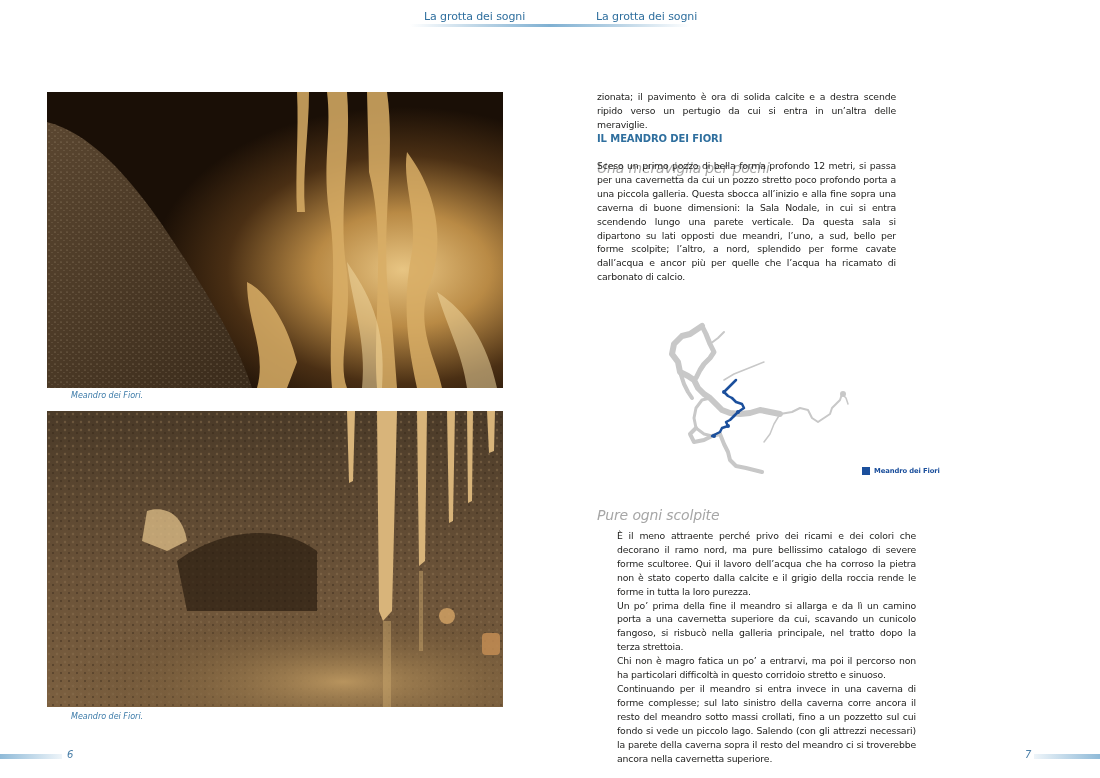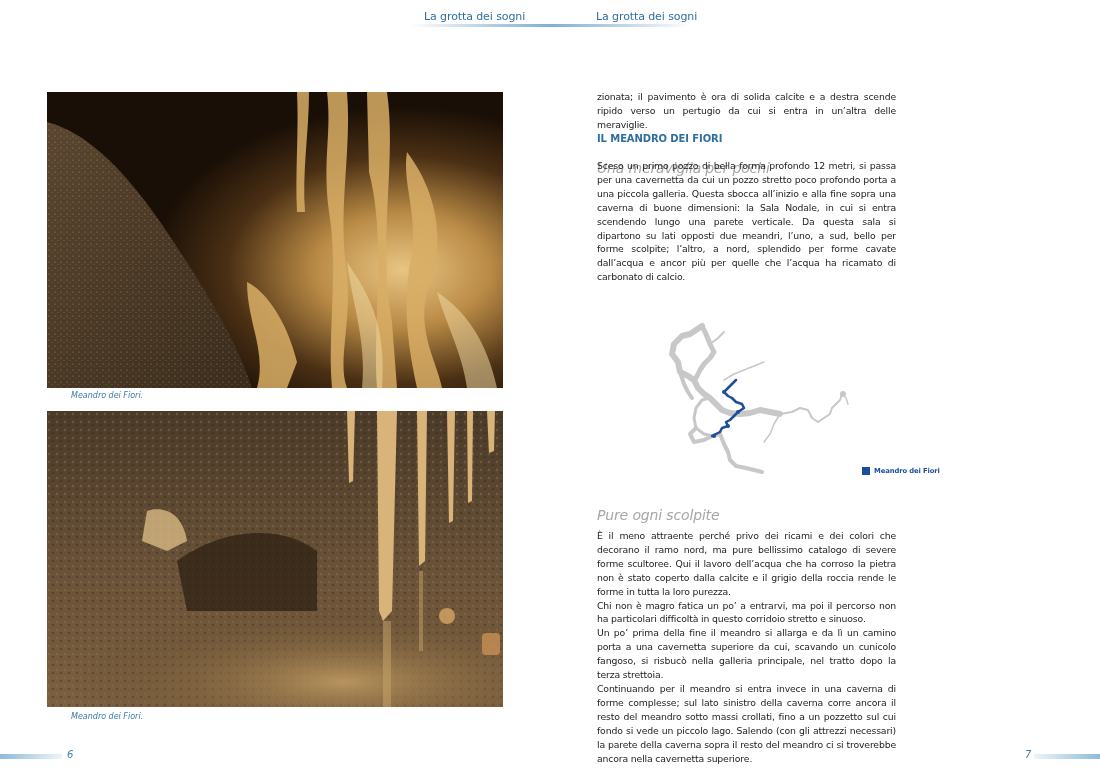--- a/index.html
+++ b/index.html
@@ -22,21 +22,21 @@
     .caption.c2 { top:712px; }
 
     .text-col { position:absolute; left:597px; width:299px; font-family:"DejaVu Sans", sans-serif; font-size:9.3px; line-height:13.9px; color:#1d1d1b; text-align:justify; letter-spacing:-0.15px; }
     .text-col p { margin:0; }
     .p-intro { top:90px; }
     .h-fiori { top:132px; }
     .h-sud { top:492px; }
     .section-title { font-weight:bold; color:#2f6f9e; font-size:10px; line-height:13px; letter-spacing:-0.1px; }
     .section-sub { font-style:italic; color:#a6a6a6; font-size:14px; line-height:14px;margin-top:16px; }
     .body-fiori { top:159px; }
-    .body-sud { top:529px; }
+    .body-sud { top:529px;margin-left:20px; }
 
     .map { position:absolute; left:660px; top:318px; width:240px; height:165px; }
     .legend { position:absolute; left:826px; top:467px; display:flex; align-items:center; gap:4px;margin-left:36px; }
     .legend-swatch { width:8px; height:8px; background:#1b4f9c; }
     .legend-label { font-size:6.8px; font-weight:bold; color:#1b4f9c; font-family:"DejaVu Sans", sans-serif; letter-spacing:-0.1px; }
 
     .foot-bar { position:absolute; top:754px; height:5px; }
     .foot-bar.left { left:0; width:62px; background:linear-gradient(to right, #8fbad8, rgba(143,186,216,0.15)); }
     .foot-bar.right { left:1034px; width:66px; background:linear-gradient(to left, #8fbad8, rgba(143,186,216,0.15)); }
     .page-num { position:absolute; top:749px; font-size:10px; font-style:italic; color:#4a7fa8; font-family:"DejaVu Sans", sans-serif; }
@@ -180,19 +180,19 @@
 <div class="legend">
   <span class="legend-swatch"></span>
   <span class="legend-label">Meandro dei Fiori</span>
 </div>
 
 <div class="text-col h-sud">
   <div class="section-sub">Pure ogni scolpite</div>
 </div>
 <div class="text-col body-sud">
   <p>È il meno attraente perché privo dei ricami e dei colori che decorano il ramo nord, ma pure bellissimo catalogo di severe forme scultoree. Qui il lavoro dell’acqua che ha corroso la pietra non è stato coperto dalla calcite e il grigio della roccia rende le forme in tutta la loro purezza.</p>
+  <p>Un po’ prima della fine il meandro si allarga e da lì un camino porta a una cavernetta superiore da cui, scavando un cunicolo fangoso, si risbucò nella galleria principale, nel tratto dopo la terza strettoia.</p>
   <p>Chi non è magro fatica un po’ a entrarvi, ma poi il percorso non ha particolari difficoltà in questo corridoio stretto e sinuoso.</p>
-  <p>Un po’ prima della fine il meandro si allarga e da lì un camino porta a una cavernetta superiore da cui, scavando un cunicolo fangoso, si risbucò nella galleria principale, nel tratto dopo la terza strettoia.</p>
   <p>Continuando per il meandro si entra invece in una caverna di forme complesse; sul lato sinistro della caverna corre ancora il resto del meandro sotto massi crollati, fino a un pozzetto sul cui fondo si vede un piccolo lago. Salendo (con gli attrezzi necessari) la parete della caverna sopra il resto del meandro ci si troverebbe ancora nella cavernetta superiore.</p>
 </div>
 
 <div class="page-num right">7</div>
 <div class="foot-bar right"></div>
 
 </body></html>

